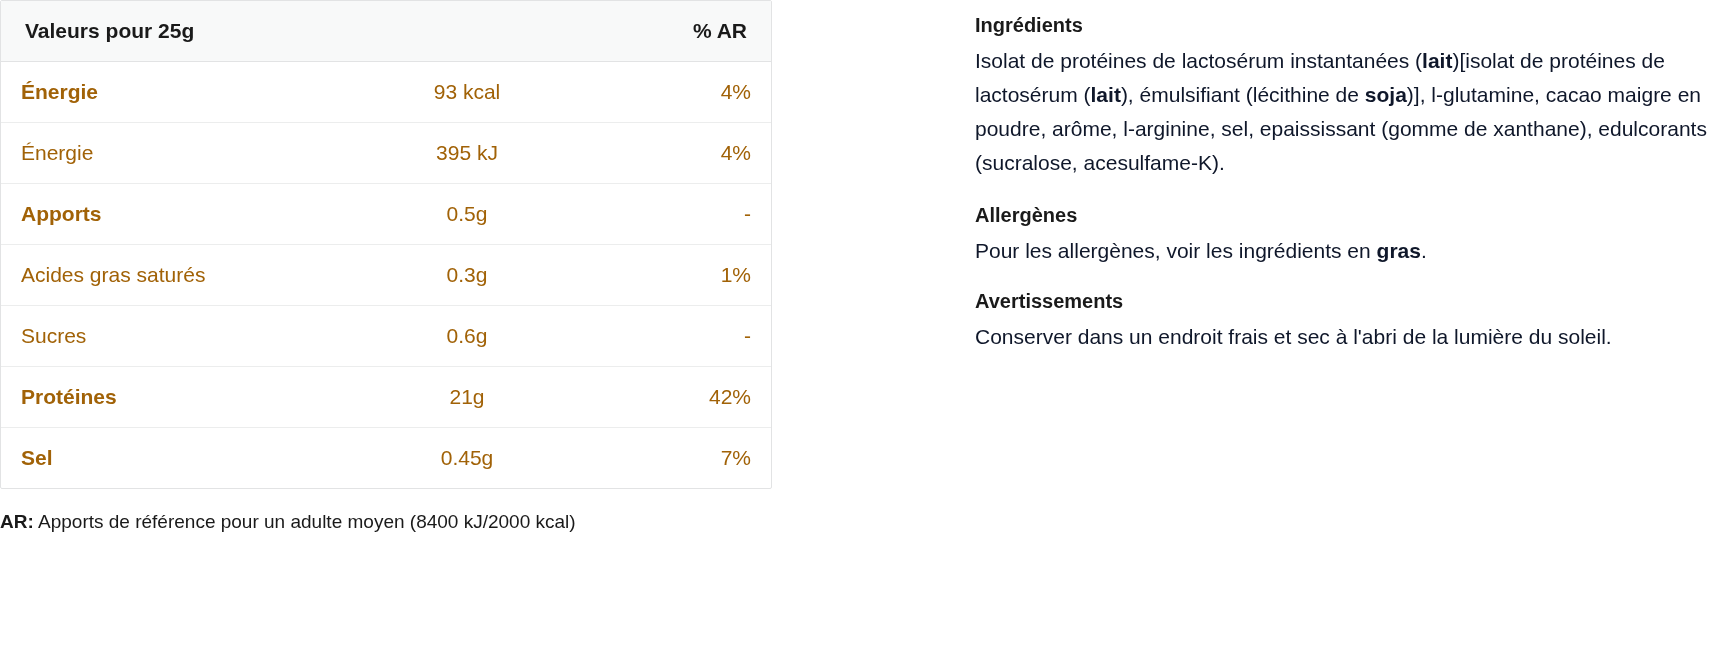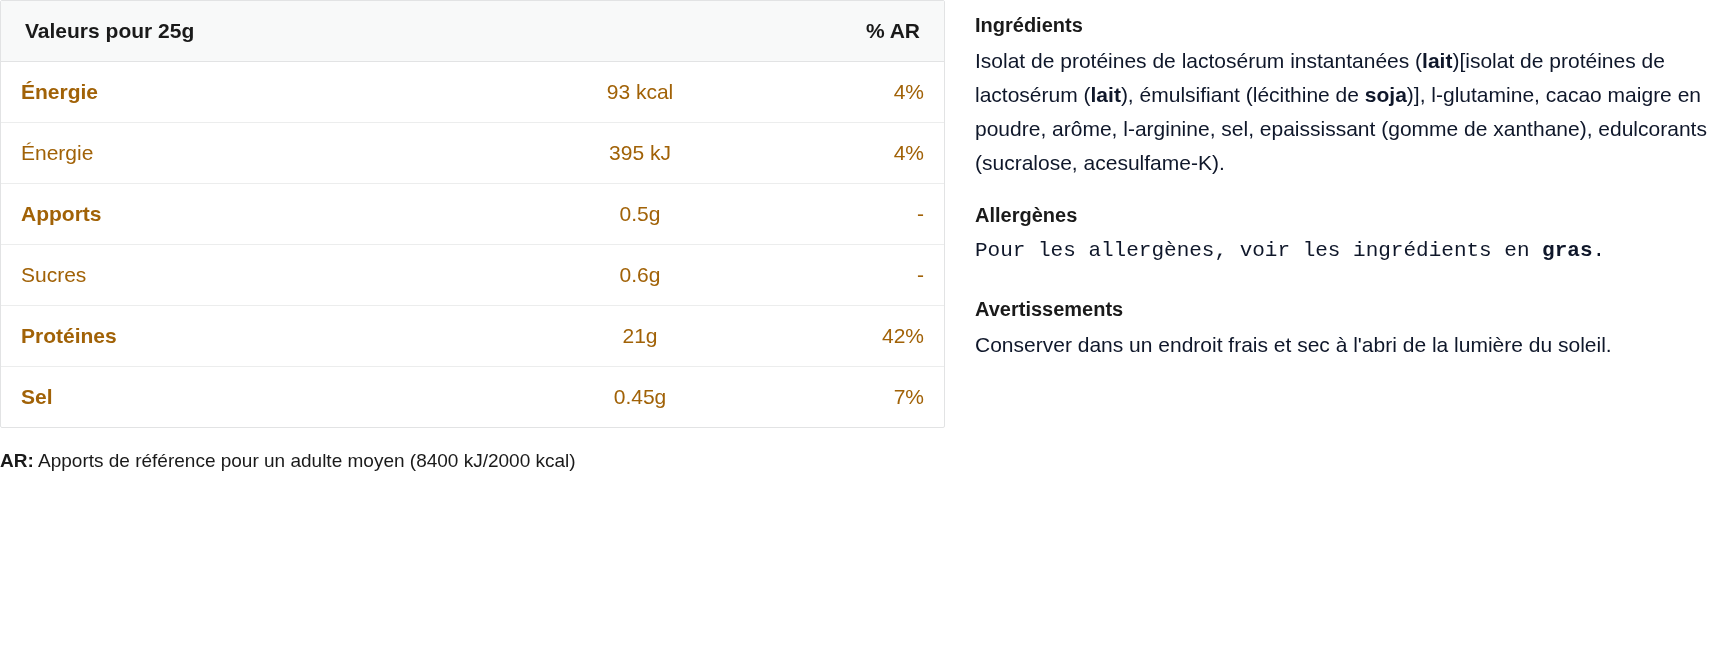--- a/index.html
+++ b/index.html
@@ -25,21 +25,21 @@
   
   .left-col {
     width: 945px;
     flex: 0 0 945px;
     box-sizing: border-box;
     padding-left: 0px;
   }
   .nutri-table {
     border: 1px solid #e2e3e4;
     border-radius: 2px;
-    width: 945px;
+    width: 772px;
     box-sizing: border-box;
     border-collapse: collapse;
     background: #ffffff;
   }
   .nutri-table table {
     width: 100%;
     border-collapse: collapse;
   }
   .nutri-table thead th {
     background: #f8f9f9;
@@ -109,22 +109,21 @@
     line-height: 1.3;
   }
   .sect-body {
     font-size: 21px;
     line-height: 1.62;
     color: #0f172a;
     margin: 0 0 22px 0;
     max-width: 770px;
   }
   .sect-body.tight {
-    margin-bottom: 28px;
-    font-family: Liberation Mono, monospace;
+    margin-bottom: 20px;
   }
   .sect-body b {
     font-weight: bold;
   }
   .block + .block {
     margin-top: 0;
   }
 </style>
 </head>
 <body>
@@ -151,20 +150,25 @@
               <td class="label-sub">Énergie</td>
               <td class="value">395 kJ</td>
               <td class="ar">4%</td>
             </tr>
             <tr>
               <td class="label-main">Apports</td>
               <td class="value">0.5g</td>
               <td class="ar">-</td>
             </tr>
             <tr>
+              <td class="label-sub">Acides gras saturés</td>
+              <td class="value">0.3g</td>
+              <td class="ar">1%</td>
+            </tr>
+            <tr>
               <td class="label-sub">Sucres</td>
               <td class="value">0.6g</td>
               <td class="ar">-</td>
             </tr>
             <tr>
               <td class="label-main">Protéines</td>
               <td class="value">21g</td>
               <td class="ar">42%</td>
             </tr>
             <tr>

